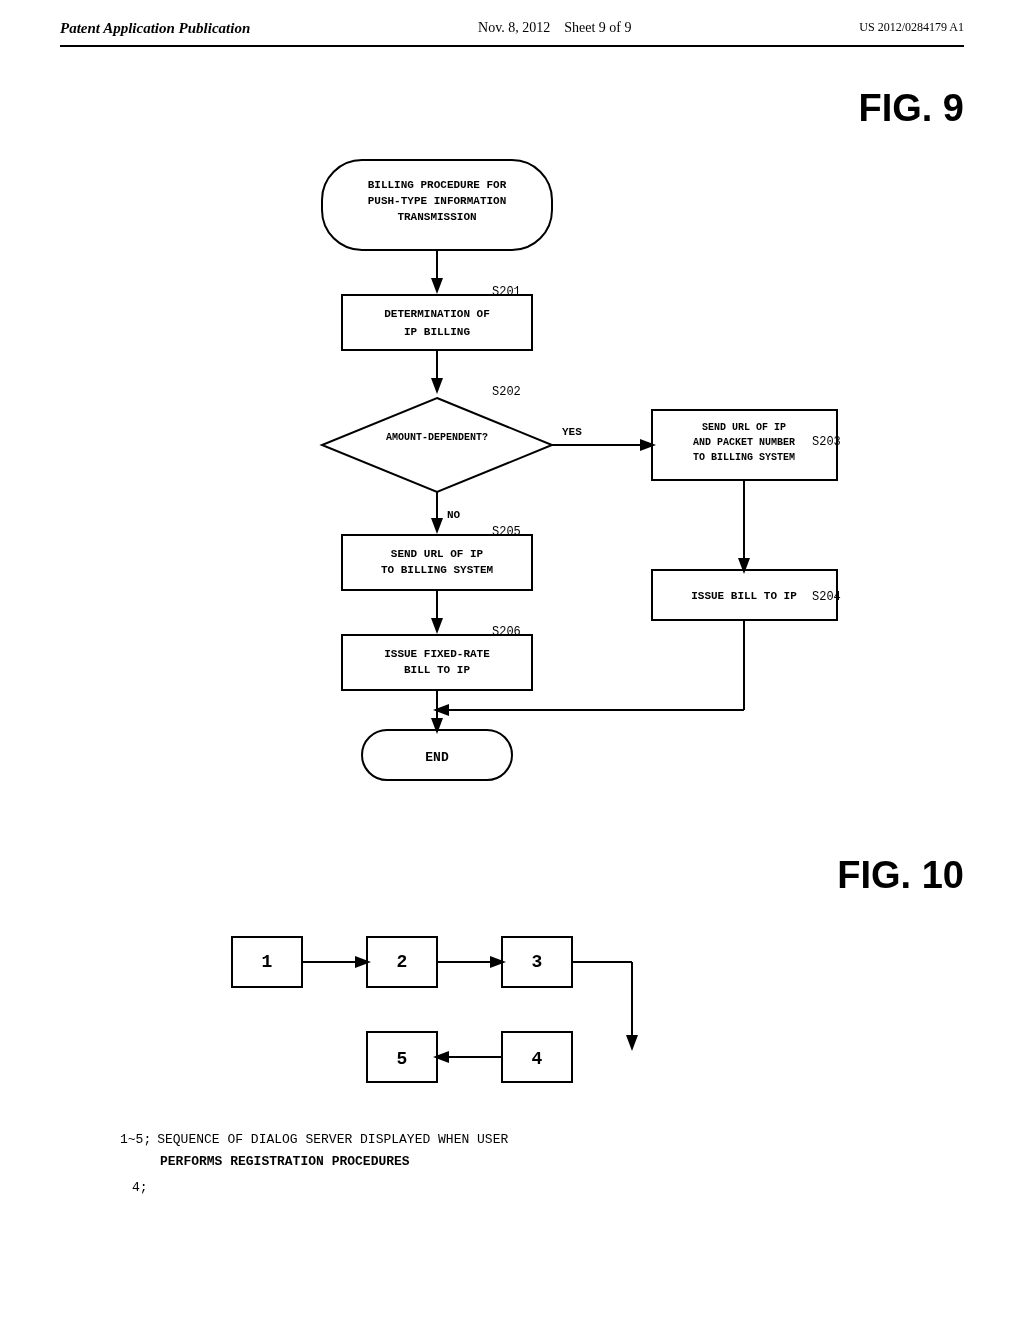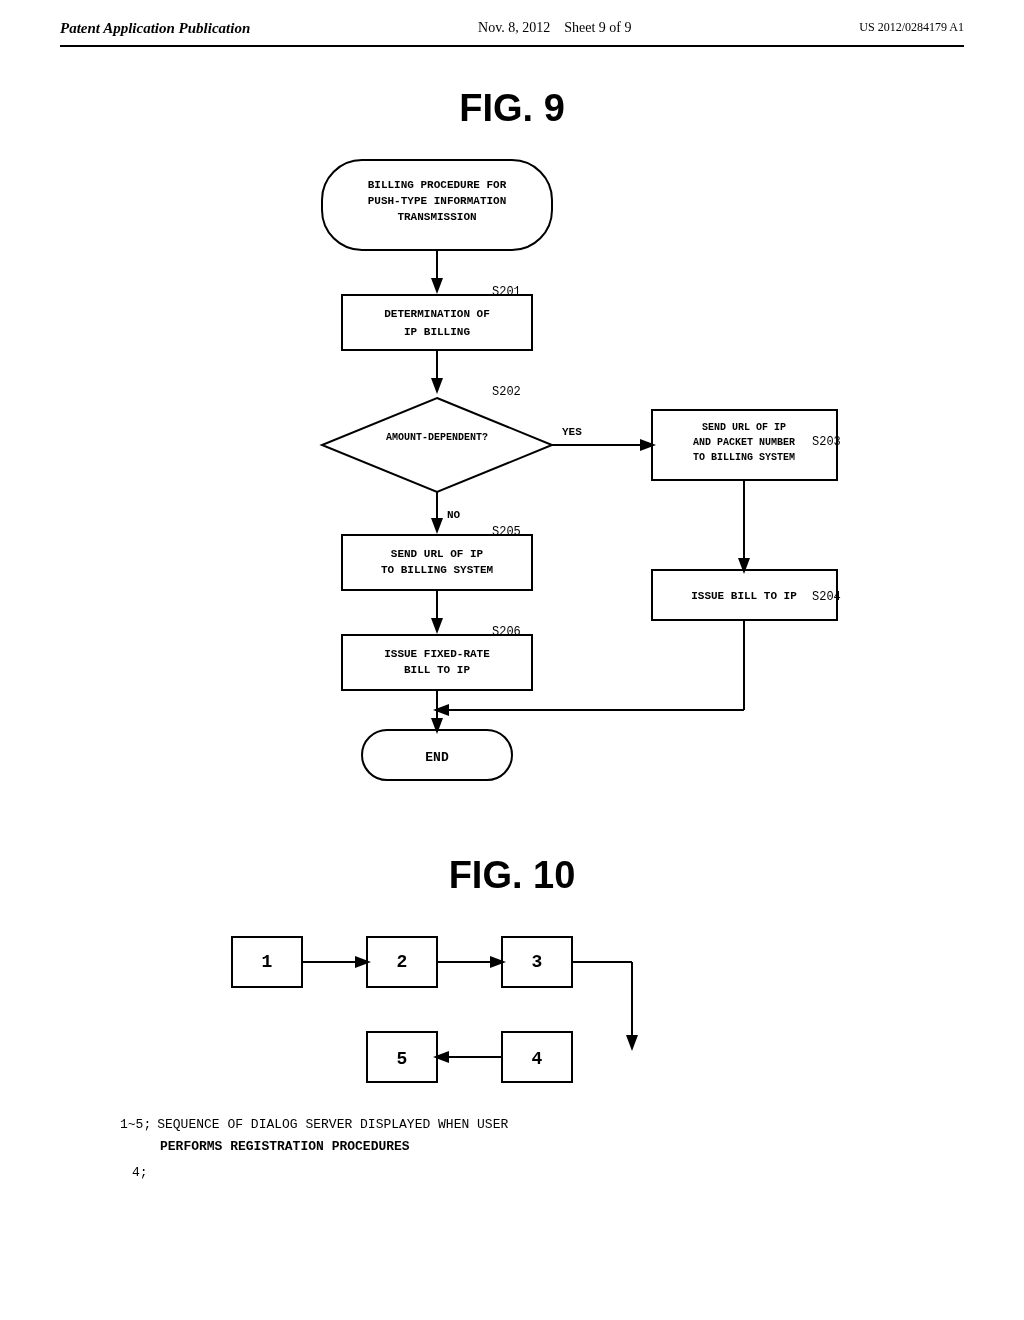--- a/index.html
+++ b/index.html
@@ -39,21 +39,21 @@
       text-align: left;
     }
     .header-right {
       font-size: 12px;
     }
 
     
     .fig-title {
       font-size: 38px;
       font-weight: bold;
-      text-align: center;
+      text-align: right;
       margin-bottom: 20px;
       font-family: Arial, sans-serif;
     }
 
     
     .flowchart-area {
       position: relative;
       width: 780px;
       margin: 0 auto;
     }
@@ -71,21 +71,21 @@
       margin: 20px auto 0 auto;
     }
 
     .fig10-svg {
       display: block;
       margin: 0 auto;
     }
 
     
     .legend {
-      margin-top: 17px;
+      margin-top: 32px;
       margin-left: 60px;
       font-size: 13px;
       font-family: 'Courier New', Courier, monospace;
       line-height: 1.7;
     }
     .legend-line {
       display: flex;
       gap: 6px;
     }
     .legend-indent {

